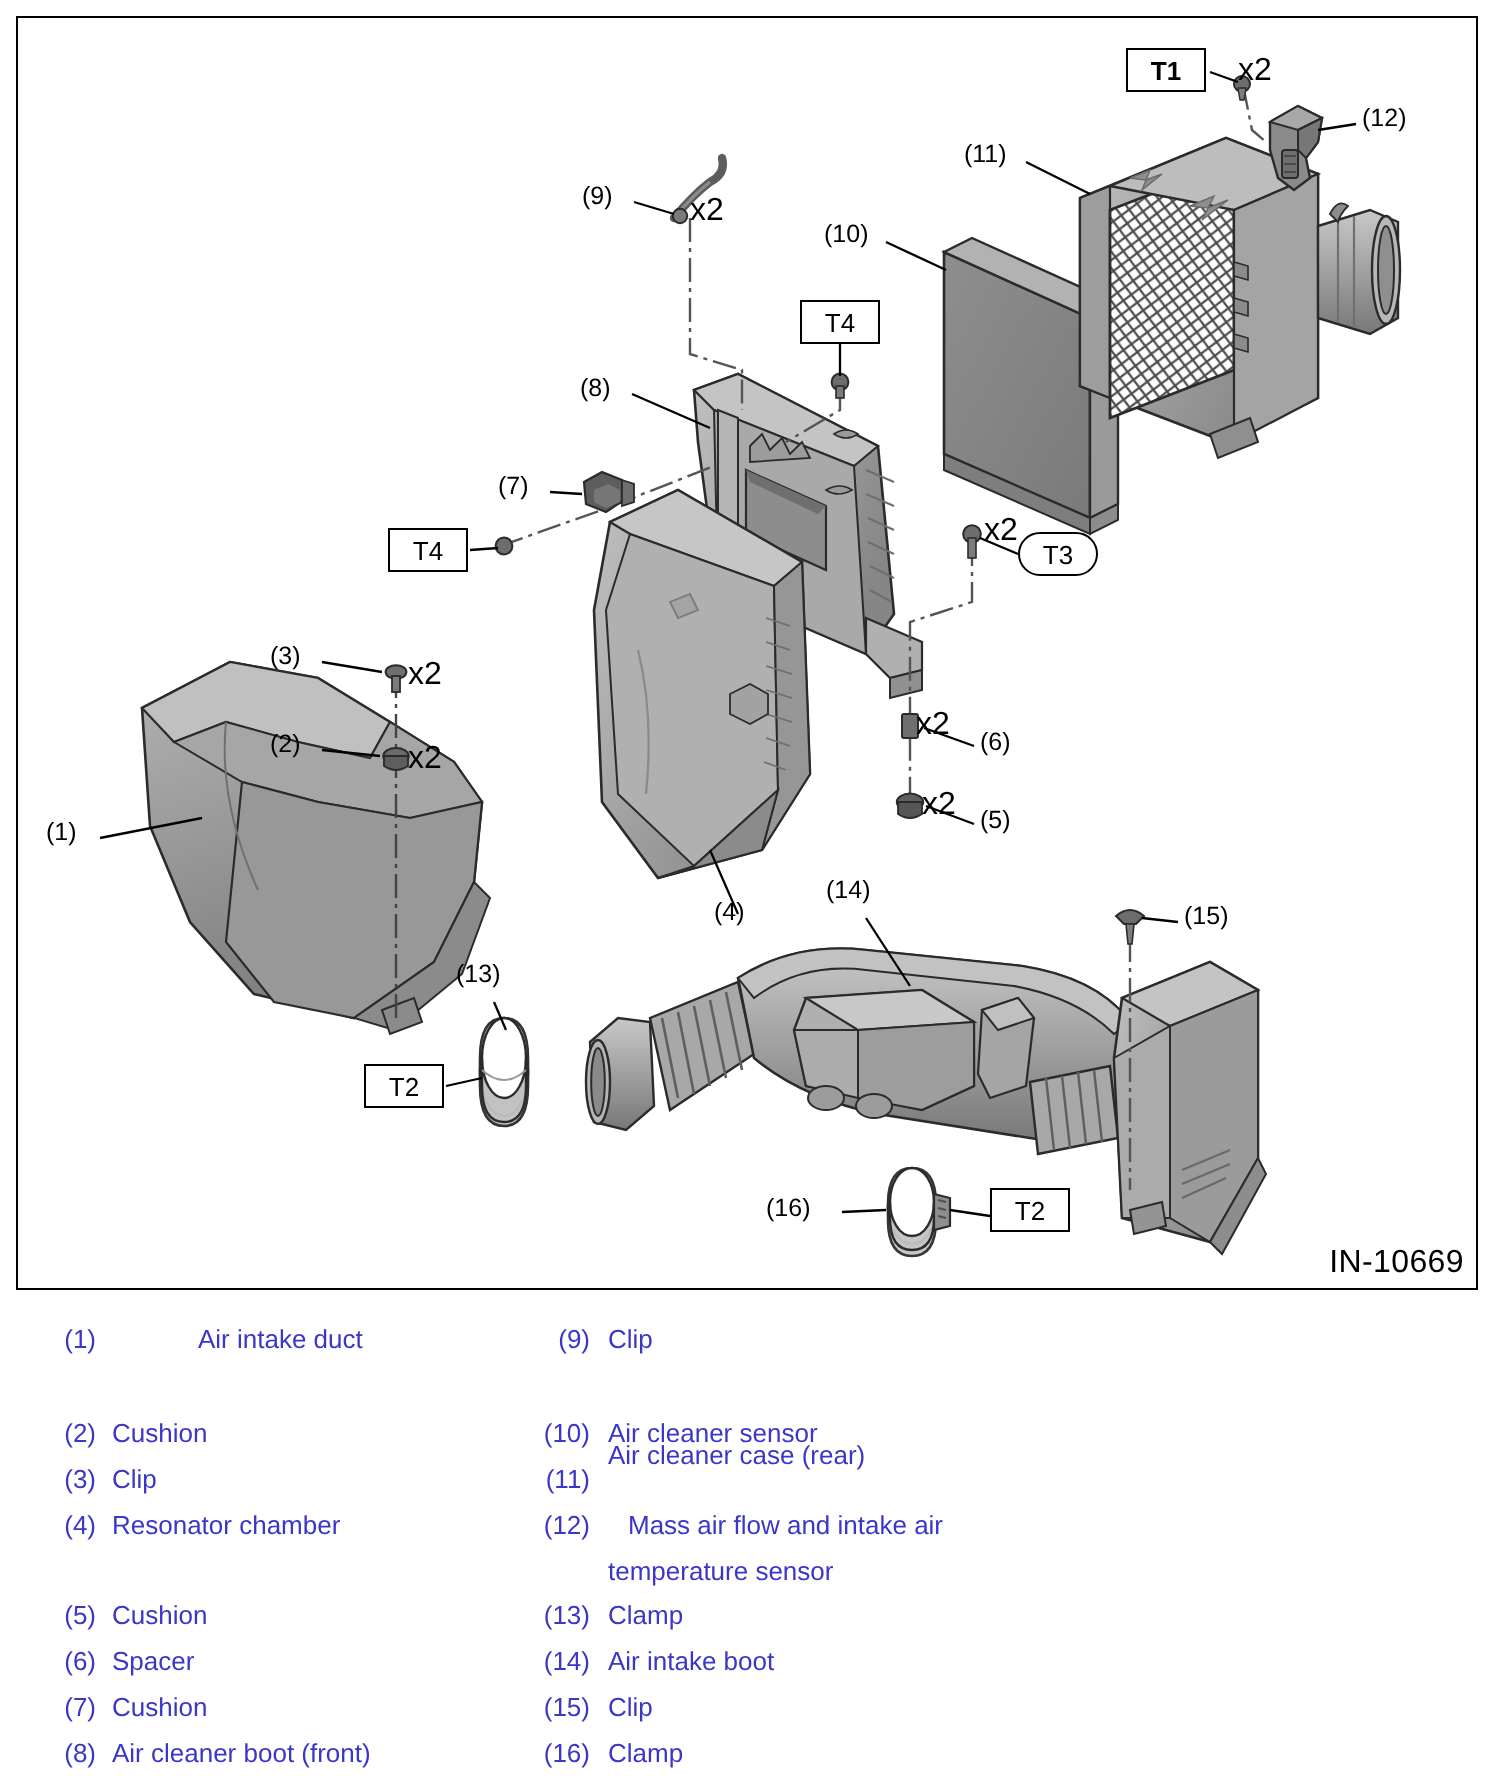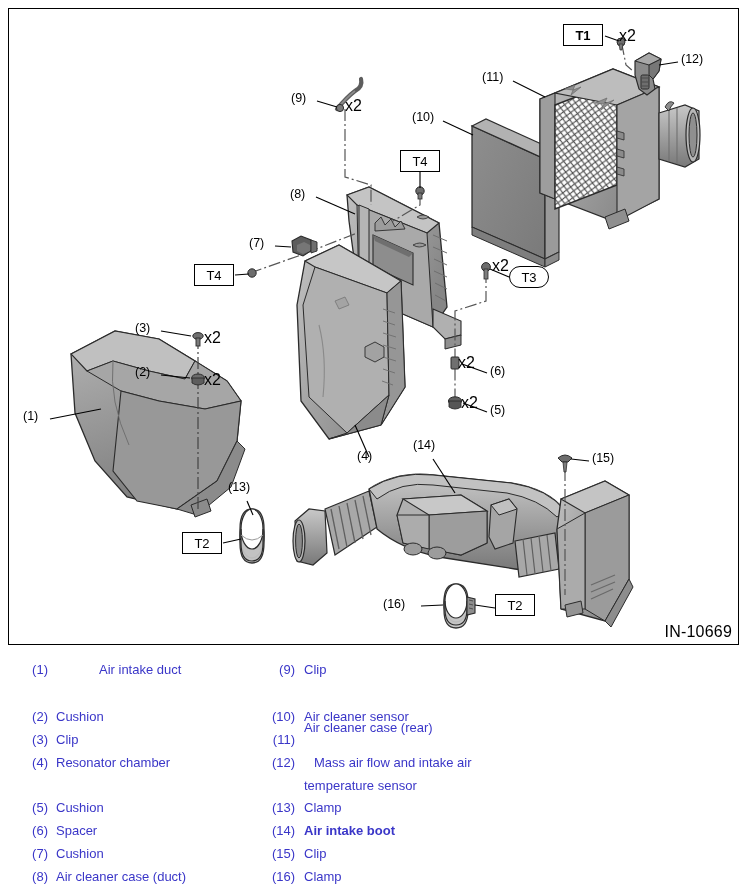--- a/index.html
+++ b/index.html
@@ -450,40 +450,40 @@
     <div class="legend-num" style="left:6px;  top:148px;">(5)</div>
     <div class="legend-txt" style="left:48px; top:148px;">Cushion</div>
 
     <div class="legend-num" style="left:6px;  top:171px;">(6)</div>
     <div class="legend-txt" style="left:48px; top:171px;">Spacer</div>
 
     <div class="legend-num" style="left:6px;  top:194px;">(7)</div>
     <div class="legend-txt" style="left:48px; top:194px;">Cushion</div>
 
     <div class="legend-num" style="left:6px;  top:217px;">(8)</div>
-    <div class="legend-txt" style="left:48px; top:217px;">Air cleaner case (duct)</div>
+    <div class="legend-txt" style="left:48px; top:217px;">Air cleaner boot (front)</div>
 
     <div class="legend-num" style="left:253px; top:10px;">(9)</div>
     <div class="legend-txt" style="left:296px; top:10px;">Clip</div>
 
     <div class="legend-num" style="left:253px; top:57px;">(10)</div>
     <div class="legend-txt" style="left:296px; top:57px;">Air cleaner sensor</div>
 
     <div class="legend-num" style="left:253px; top:80px;">(11)</div>
     <div class="legend-txt" style="left:296px; top:68px;">Air cleaner case (rear)</div>
 
     <div class="legend-num" style="left:253px; top:103px;">(12)</div>
     <div class="legend-txt" style="left:296px; top:103px;margin-left:10px;">Mass air flow and intake air</div>
     <div class="legend-txt" style="left:296px; top:126px;">temperature sensor</div>
 
     <div class="legend-num" style="left:253px; top:148px;">(13)</div>
     <div class="legend-txt" style="left:296px; top:148px;">Clamp</div>
 
     <div class="legend-num" style="left:253px; top:171px;">(14)</div>
-    <div class="legend-txt" style="left:296px; top:171px;font-weight:bold;">Air intake boot</div>
+    <div class="legend-txt" style="left:296px; top:171px;">Air intake boot</div>
 
     <div class="legend-num" style="left:253px; top:194px;">(15)</div>
     <div class="legend-txt" style="left:296px; top:194px;">Clip</div>
 
     <div class="legend-num" style="left:253px; top:217px;">(16)</div>
     <div class="legend-txt" style="left:296px; top:217px;">Clamp</div>
   </div>
 
 </div>
 

